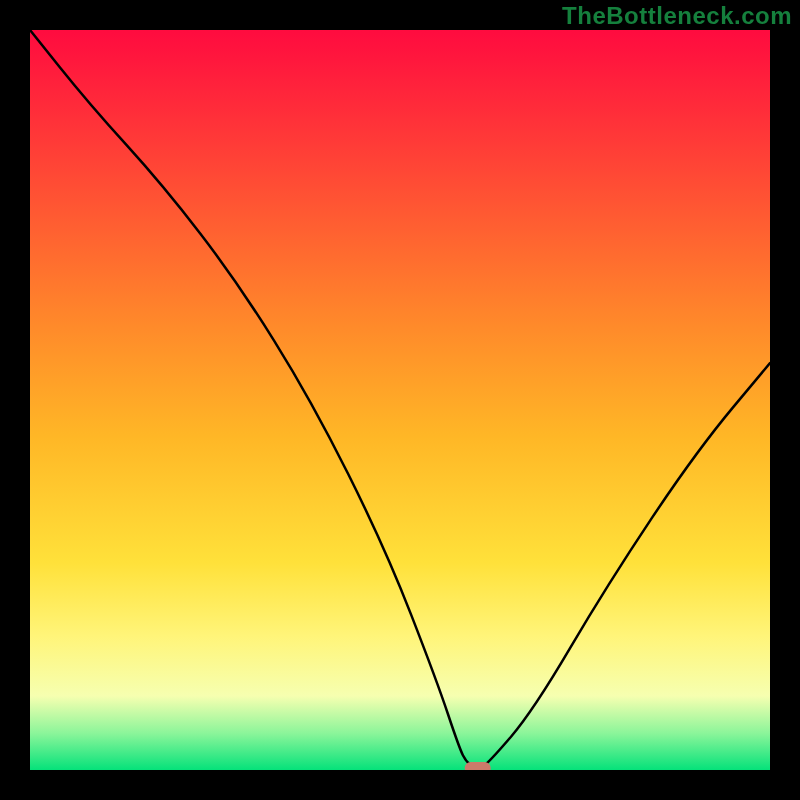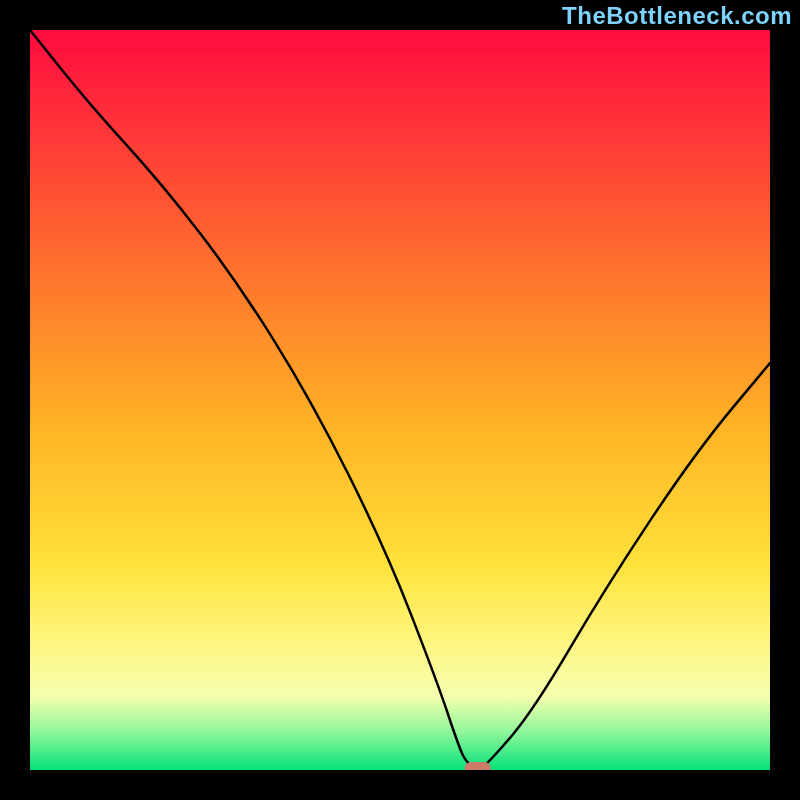--- a/index.html
+++ b/index.html
@@ -14,21 +14,21 @@
   .frame {
     position: relative;
     width: 800px;
     height: 800px;
     background: #000;
   }
   .watermark {
     position: absolute;
     top: 2px;
     right: 8px;
-    color: #7dd3fc;
+    color: #15803d;
     font-size: 24px;
     font-weight: 600;
     letter-spacing: 0.5px;
     z-index: 10;
   }
   .plot-area {
     position: absolute;
     left: 30px;
     top: 30px;
     width: 740px;

